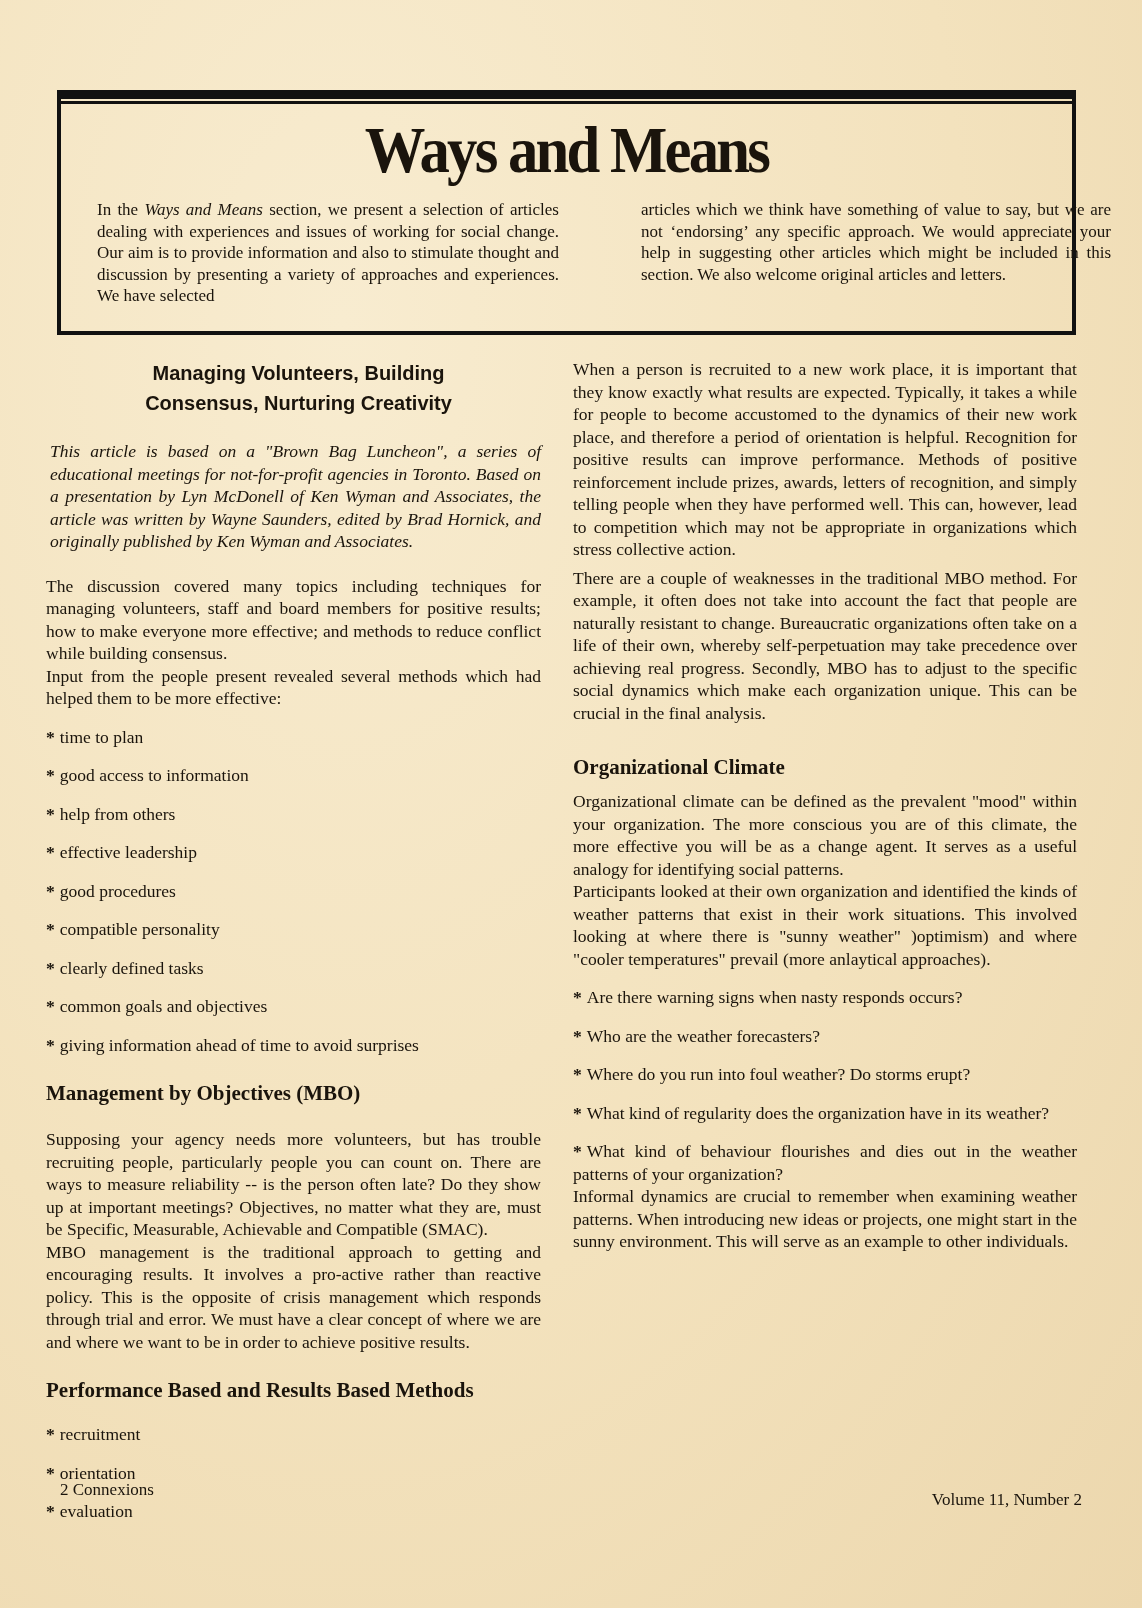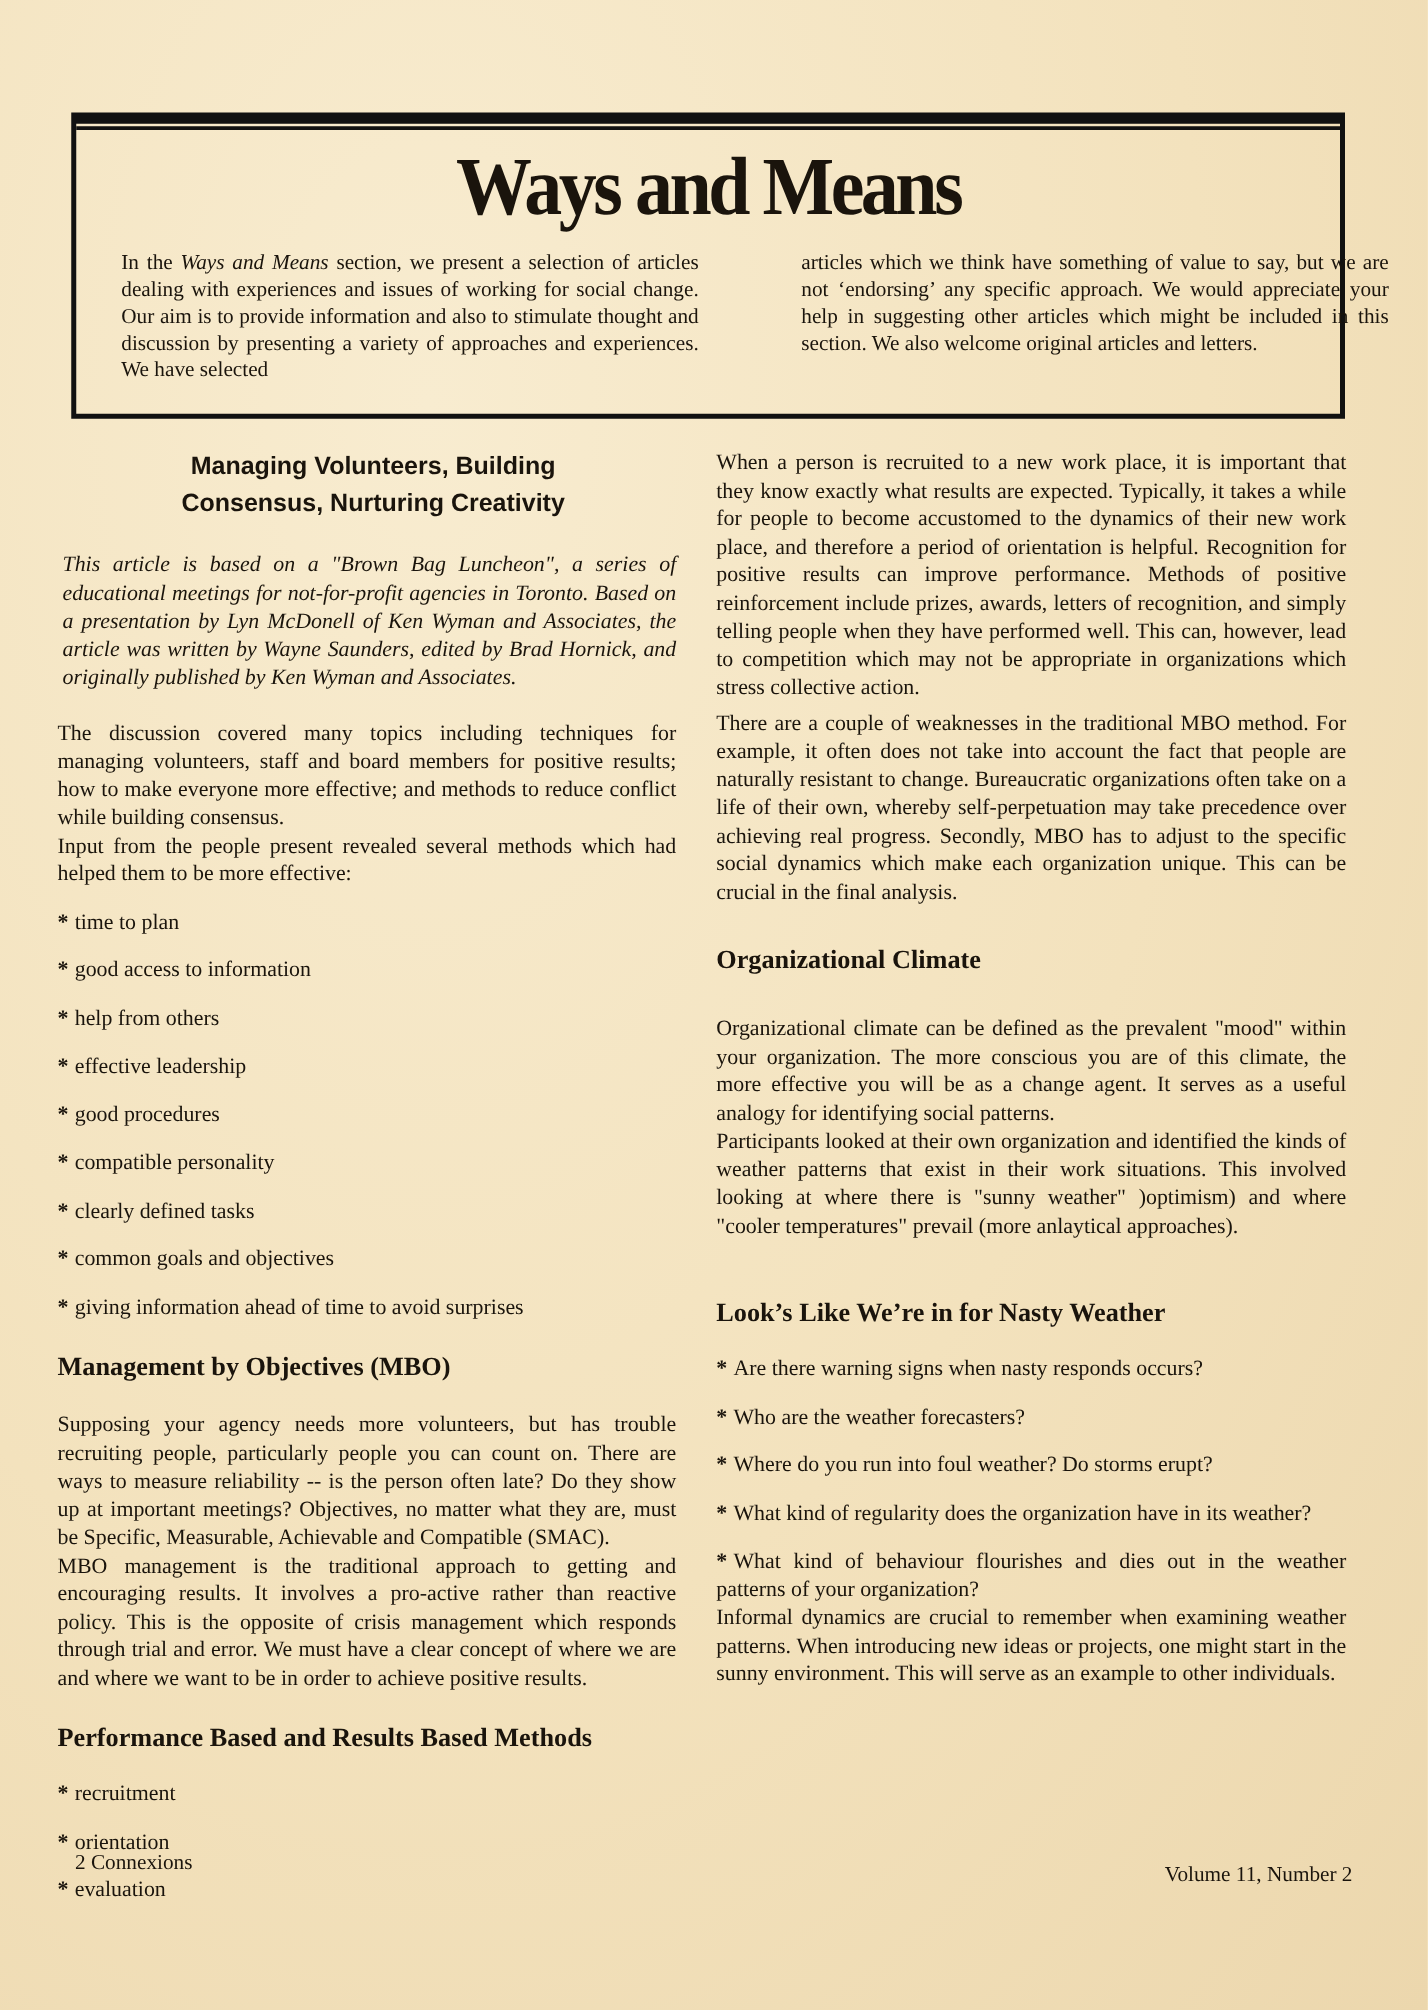--- a/index.html
+++ b/index.html
@@ -109,25 +109,24 @@
       <li><span class="star">*</span><span>recruitment</span></li>
       <li><span class="star">*</span><span>orientation</span></li>
       <li><span class="star">*</span><span>evaluation</span></li>
     </ul>
   </div>
 
   <div class="col right">
     <p class="body">When a person is recruited to a new work place, it is important that they know exactly what results are expected. Typically, it takes a while for people to become accustomed to the dynamics of their new work place, and therefore a period of orientation is helpful. Recognition for positive results can improve performance. Methods of positive reinforcement include prizes, awards, letters of recognition, and simply telling people when they have performed well. This can, however, lead to competition which may not be appropriate in organizations which stress collective action.</p>
     <p class="body" style="margin-top:6px;">There are a couple of weaknesses in the traditional MBO method. For example, it often does not take into account the fact that people are naturally resistant to change. Bureaucratic organizations often take on a life of their own, whereby self-perpetuation may take precedence over achieving real progress. Secondly, MBO has to adjust to the specific social dynamics which make each organization unique. This can be crucial in the final analysis.</p>
 
-    <h2 class="section-head" style="margin-top:30px; margin-bottom:31px;">Organizational Climate</h2>
+    <h2 class="section-head" style="margin-top:30px; margin-bottom:10px;">Organizational Climate</h2>
     <p class="body">Organizational climate can be defined as the prevalent "mood" within your organization. The more conscious you are of this climate, the more effective you will be as a change agent. It serves as a useful analogy for identifying social patterns.</p>
     <p class="body">Participants looked at their own organization and identified the kinds of weather patterns that exist in their work situations. This involved looking at where there is "sunny weather" )optimism) and where "cooler temperatures" prevail (more anlaytical approaches).</p>
 
-    <h2 class="section-head" style="margin-top:46px; margin-bottom:20px;">Look’s Like We’re in for Nasty Weather</h2>
     <ul class="bullets" style="text-align:justify;">
       <li><span class="star">*</span><span>Are there warning signs when nasty responds occurs?</span></li>
       <li><span class="star">*</span><span>Who are the weather forecasters?</span></li>
       <li><span class="star">*</span><span>Where do you run into foul weather? Do storms erupt?</span></li>
       <li><span class="star">*</span><span>What kind of regularity does the organization have in its weather?</span></li>
       <li><span class="star">*</span><span>What kind of behaviour flourishes and dies out in the weather patterns of your organization?</span></li>
     </ul>
     <p class="body">Informal dynamics are crucial to remember when examining weather patterns. When introducing new ideas or projects, one might start in the sunny environment. This will serve as an example to other individuals.</p>
   </div>
 

